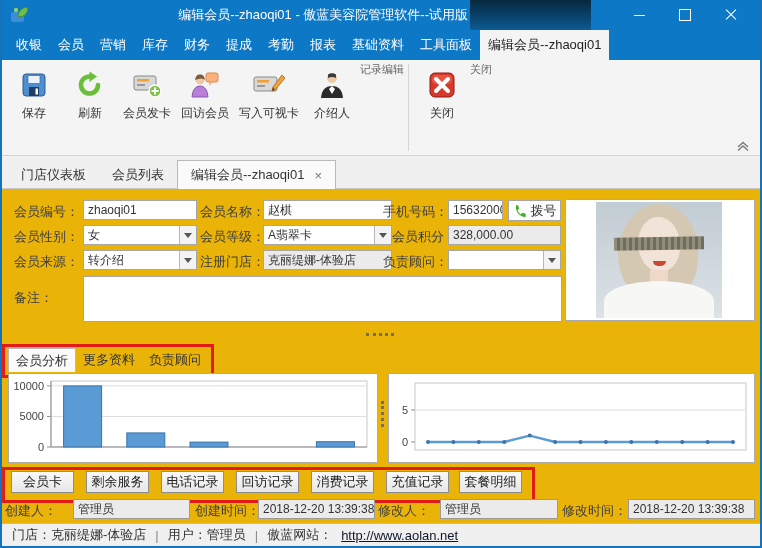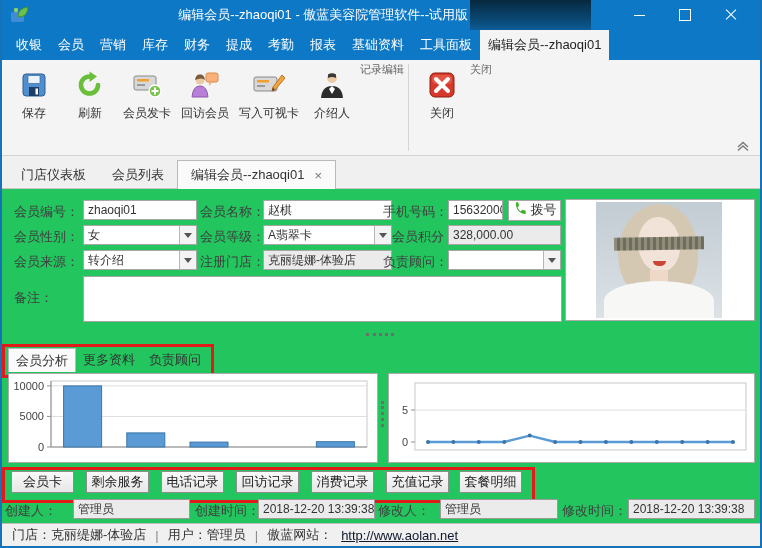--- a/index.html
+++ b/index.html
@@ -36,30 +36,30 @@
   .tlabel{font-size:12px;color:#333;margin-top:3px;white-space:nowrap;}
   .rb-sep{width:1px;background:#d5d5d5;margin:4px 5px 4px 4px;}
   .ribbon-chevron{position:absolute;right:9px;bottom:3px;width:16px;height:13px;}
   
   .doc-tabrow{height:33px;background:#f0f0f0;display:flex;align-items:flex-end;padding-left:6px;
     border-bottom:1px solid #c9c9c9;box-sizing:border-box;font-size:13px;}
   .dtab{height:26px;display:flex;align-items:center;padding:0 13px;color:#333;cursor:default;white-space:nowrap;}
   .dtab.active{background:#fafafa;border:1px solid #b9b9b9;border-bottom:none;height:28px;margin-bottom:-1px;}
   .dtab-close{margin-left:10px;color:#777;font-size:13px;line-height:13px;}
   
-  .workspace{position:relative;height:334px;background:#22c55e;}
+  .workspace{position:relative;height:334px;background:#eab308;}
   .flabel{position:absolute;font-size:13px;color:#3e3e3e;white-space:nowrap;}
   .field{position:absolute;height:20px;background:#fff;border:1px solid #a6a6a6;box-sizing:border-box;
     font-size:12px;display:flex;align-items:center;padding:0 4px;overflow:hidden;white-space:nowrap;}
   .field.ro{background:#ebebeb;}
   .dd-btn{position:absolute;right:0;top:0;bottom:0;width:16px;background:#f3f3f3;
     border-left:1px solid #b7b7b7;display:flex;align-items:center;justify-content:center;}
   .arr{width:0;height:0;border-left:4px solid transparent;border-right:4px solid transparent;border-top:5px solid #555;}
   .btn-dial{position:absolute;left:506px;top:11px;width:53px;height:21px;background:#fcfcfc;
-    border:1px solid #a6a6a6;box-sizing:border-box;display:flex;align-items:flex-start;justify-content:center;
+    border:1px solid #a6a6a6;box-sizing:border-box;display:flex;align-items:center;justify-content:center;
     gap:4px;font-size:13px;cursor:default;}
   .remark-box{position:absolute;left:81px;top:87px;width:479px;height:46px;background:#fff;
     border:1px solid #a6a6a6;box-sizing:border-box;}
   
   .photo-frame{position:absolute;left:563px;top:10px;width:190px;height:122px;background:#fff;
     border:1px solid #ababab;box-sizing:border-box;}
   .photo{position:absolute;left:30px;top:2px;width:126px;height:116px;overflow:hidden;
     background:linear-gradient(180deg,#c2ccd3,#dce2e6);}
   .p-hair{position:absolute;left:22px;top:2px;width:80px;height:98px;background:#d4c8b3;
     border-radius:52% 48% 44% 48%;}

